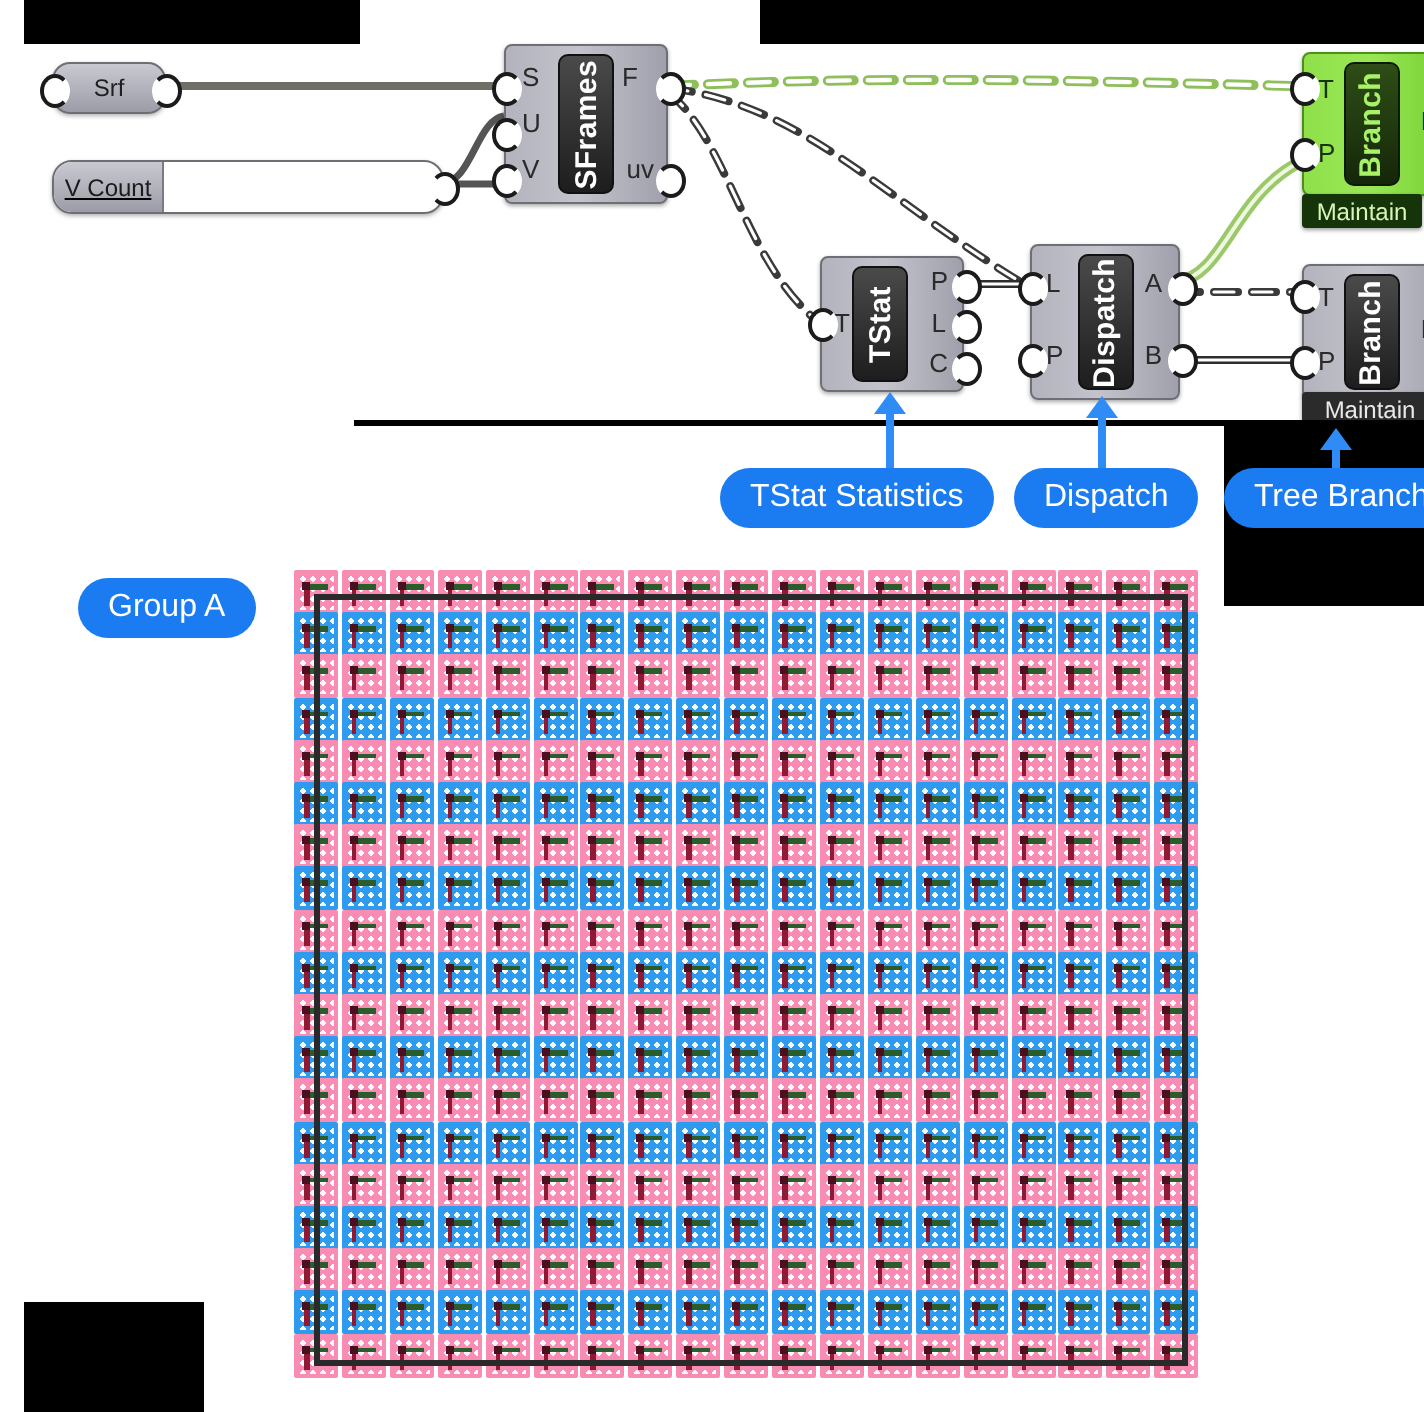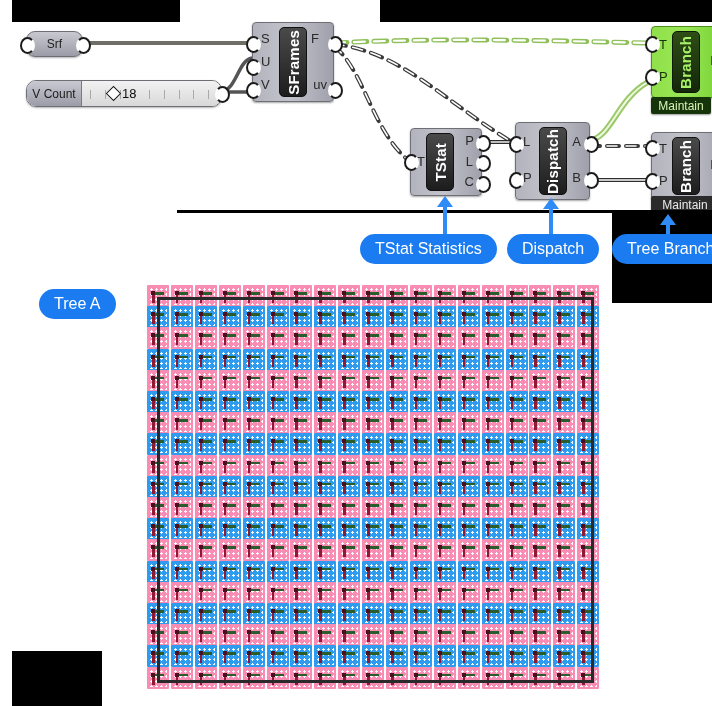--- a/index.html
+++ b/index.html
@@ -50,21 +50,21 @@
   .maintain.green{background:#15340a;color:#d7f5b6;}
 
   
   .capsule{position:absolute;border-radius:9px;border:1px solid #6e6e75;
        background:linear-gradient(to bottom,#c9c9d2,#9c9ca8);
        display:flex;align-items:center;justify-content:center;
        font-size:12px;color:#1e1e1e;box-shadow:0 1px 2px rgba(0,0,0,.3);}
 
   .slider{position:absolute;height:25px;border-radius:10px;border:1px solid #6e6e75;
        display:flex;align-items:stretch;overflow:hidden;
-       box-shadow:0 1px 2px rgba(0,0,0,.3);}
+       box-shadow:0 1px 2px rgba(0,0,0,.3);text-decoration:underline;}
   .slider .lbl{width:54px;background:linear-gradient(to bottom,#c9c9d2,#9c9ca8);
        display:flex;align-items:center;justify-content:center;font-size:12px;color:#1b1b1b;
        border-right:1px solid #7a7a82;}
   .slider .track{flex:1;background:linear-gradient(to bottom,#f2f2f2,#d8d8d8);
        position:relative;display:flex;align-items:center;}
   .slider .ticks{position:absolute;left:8px;right:8px;top:50%;height:1px;}
   .slider .ticks i{position:absolute;top:-4px;width:1px;height:9px;background:#a9a9a9;}
   .slider .val{position:absolute;left:40px;font-size:13px;color:#111;}
   .slider .knob{position:absolute;left:26px;width:9px;height:9px;background:#fff;
        border:1.5px solid #1a1a1a;transform:rotate(45deg);}
@@ -141,35 +141,20 @@
     </svg>
 
     <div class="capsule" style="left:14px;top:31px;width:55px;height:24px;">
       <span>Srf</span>
     </div>
     <div class="nub l" style="left:8px;top:37px;"></div>
     <div class="nub r" style="left:64px;top:37px;"></div>
 
     <div class="slider" style="left:14px;top:80px;width:194px;">
       <div class="lbl">V Count</div>
-      <div class="track">
-        <div class="ticks">
-          <i style="left:0%"></i>
-            <i style="left:12%"></i>
-            <i style="left:24%"></i>
-          <i style="left:36%"></i>
-            <i style="left:48%"></i>
-            <i style="left:60%"></i>
-          <i style="left:72%"></i>
-            <i style="left:84%"></i>
-            <i style="left:96%"></i>
-        </div>
-        <div class="knob"></div>
-        <div class="val">18</div>
-      </div>
     </div>
     <div class="nub r" style="left:203px;top:86px;"></div>
 
     <div class="node" style="left:240px;top:22px;width:80px;height:78px;">
       <div class="cap">
         <span>SFrames</span>
       </div>
       <div class="port" style="left:8px;top:8px;">S</div>
       <div class="port" style="left:8px;top:31px;">U</div>
       <div class="port" style="left:8px;top:54px;">V</div>
@@ -259,21 +244,21 @@
     <span>TStat Statistics</span>
   </div>
   <div class="pill blue" style="left:495px;top:234px;">
     <span>Dispatch</span>
   </div>
   <div class="pill blue" style="left:600px;top:234px;">
     <span>Tree Branch</span>
   </div>
 
   <div class="pill blue legend" style="left:27px;top:289px;">
-    <span>Tree A</span>
+    <span>Group A</span>
   </div>
 
   <div class="viewport">
     <div class="gridwrap">
         <div class="cell b" style="left: 0px; top: 2px;">
           <div class="bg"></div>
           <div class="dots"></div>
           <div class="xax"></div>
           <div class="yax"></div>
           <div class="org"></div>

